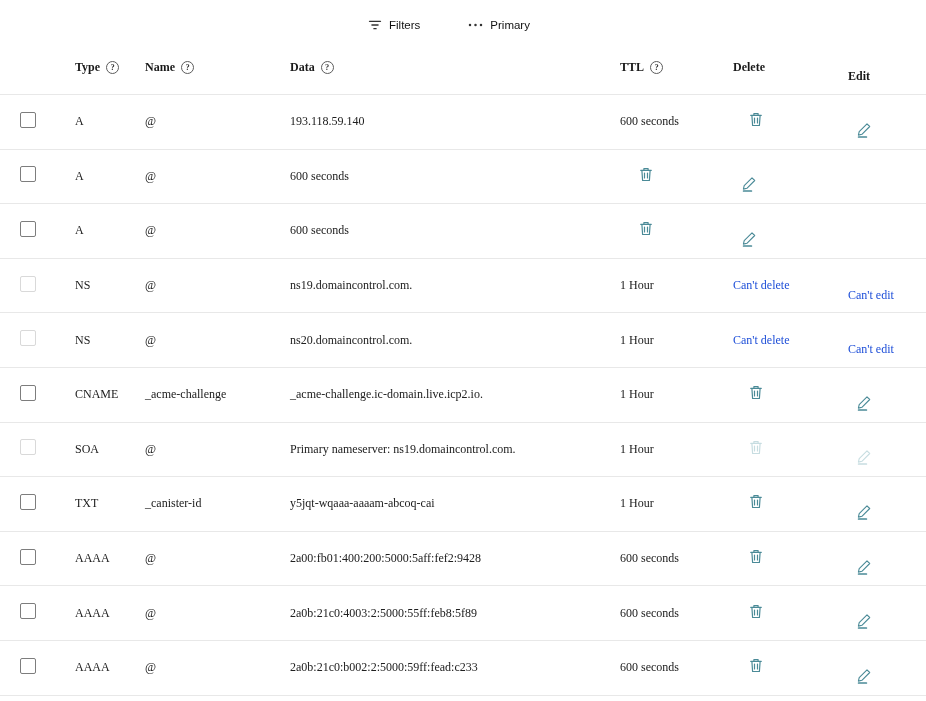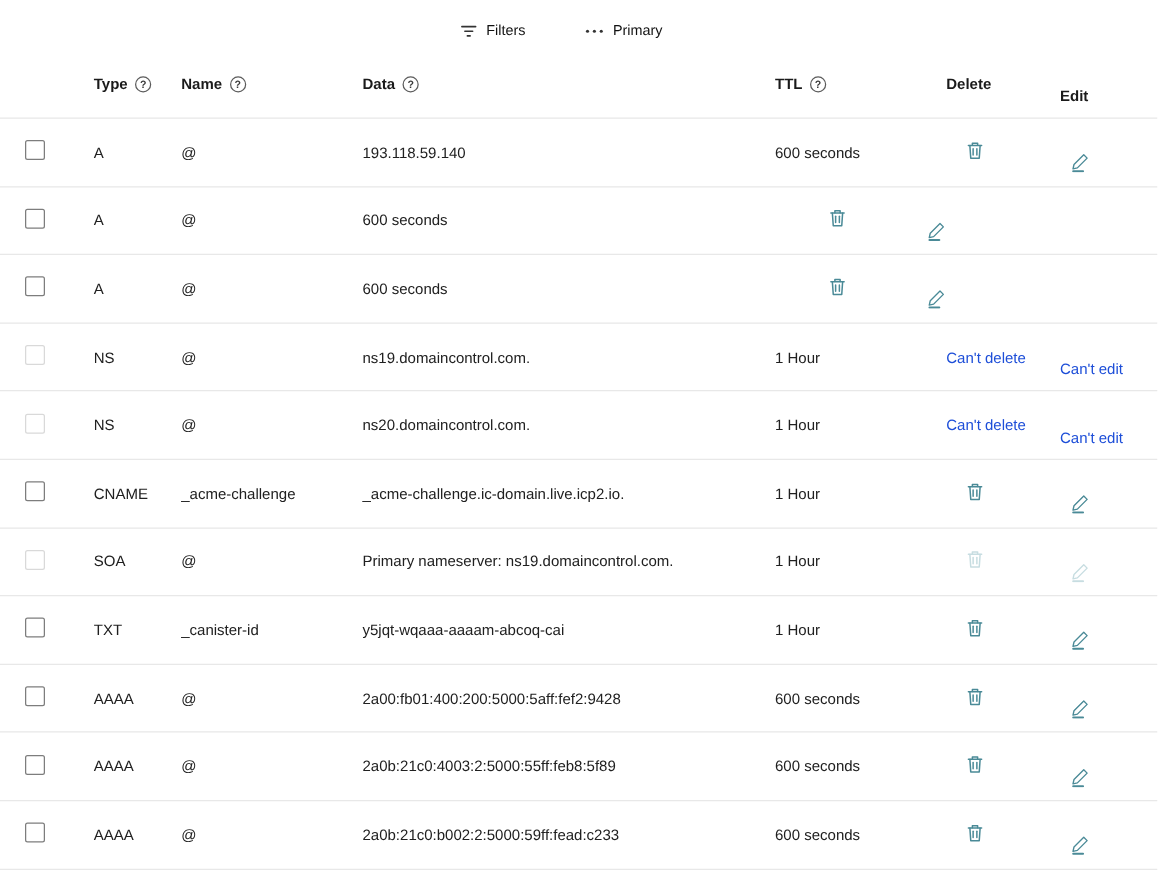--- a/index.html
+++ b/index.html
@@ -8,26 +8,26 @@
     width:926px; height:701px; overflow:hidden;
     font-family:"Liberation Sans","DejaVu Sans",sans-serif;
     color:#1f1f1f;
   }
   
   .toolbar { height:40px; display:flex; justify-content:center; align-items:center; gap:48px; padding:10px 28px 0 0; }
   .tool { display:inline-flex; align-items:center; gap:7px; background:none; border:none; font:inherit; font-size:11.5px; color:#111; cursor:pointer; }
   .tool .ticon { display:inline-flex; color:#333; }
 
   
-  .grid { display:grid; grid-template-columns:75px 70px 145px 330px 110px 115px 1fr; align-items:center; }
+  .grid { display:grid; grid-template-columns:75px 70px 145px 330px 110px 115px 1fr; align-items:center;font-family:Liberation Serif, serif; }
   .thead { height:55px; border-bottom:1px solid #e8e8e8; font-weight:bold; font-size:12px; color:#1a1a1a; }
   .row   { height:54.6px; border-bottom:1px solid #e8e8e8; font-size:12px; color:#202020; }
   .hcell { display:flex; align-items:center; }
   .col-check { padding-left:20px; }
-  .col-delete { padding-left:3px;margin-left:24px; }
+  .col-delete { padding-left:3px; }
   .col-edit { padding-left:3px;margin-top:19px; }
 
   .checkbox { width:16px; height:16px; border:1px solid #7d7d7d; border-radius:2px; background:#fff; display:inline-block; cursor:pointer; }
   .checkbox.disabled { border-color:#d9d9d9; cursor:default; }
 
   .qmark { width:13px; height:13px; border:1px solid #5c5c5c; border-radius:50%; display:inline-flex; align-items:center; justify-content:center; font-size:8.5px; font-weight:bold; color:#3a3a3a; margin-left:6px; flex:none; }
 
   .iconbtn { display:inline-flex; color:#4a8a97; margin-left:15px; cursor:pointer; text-decoration:none; }
   .iconbtn.disabled { color:#c7dde1; cursor:default; }
   .col-edit .iconbtn { margin-left:8px; }

